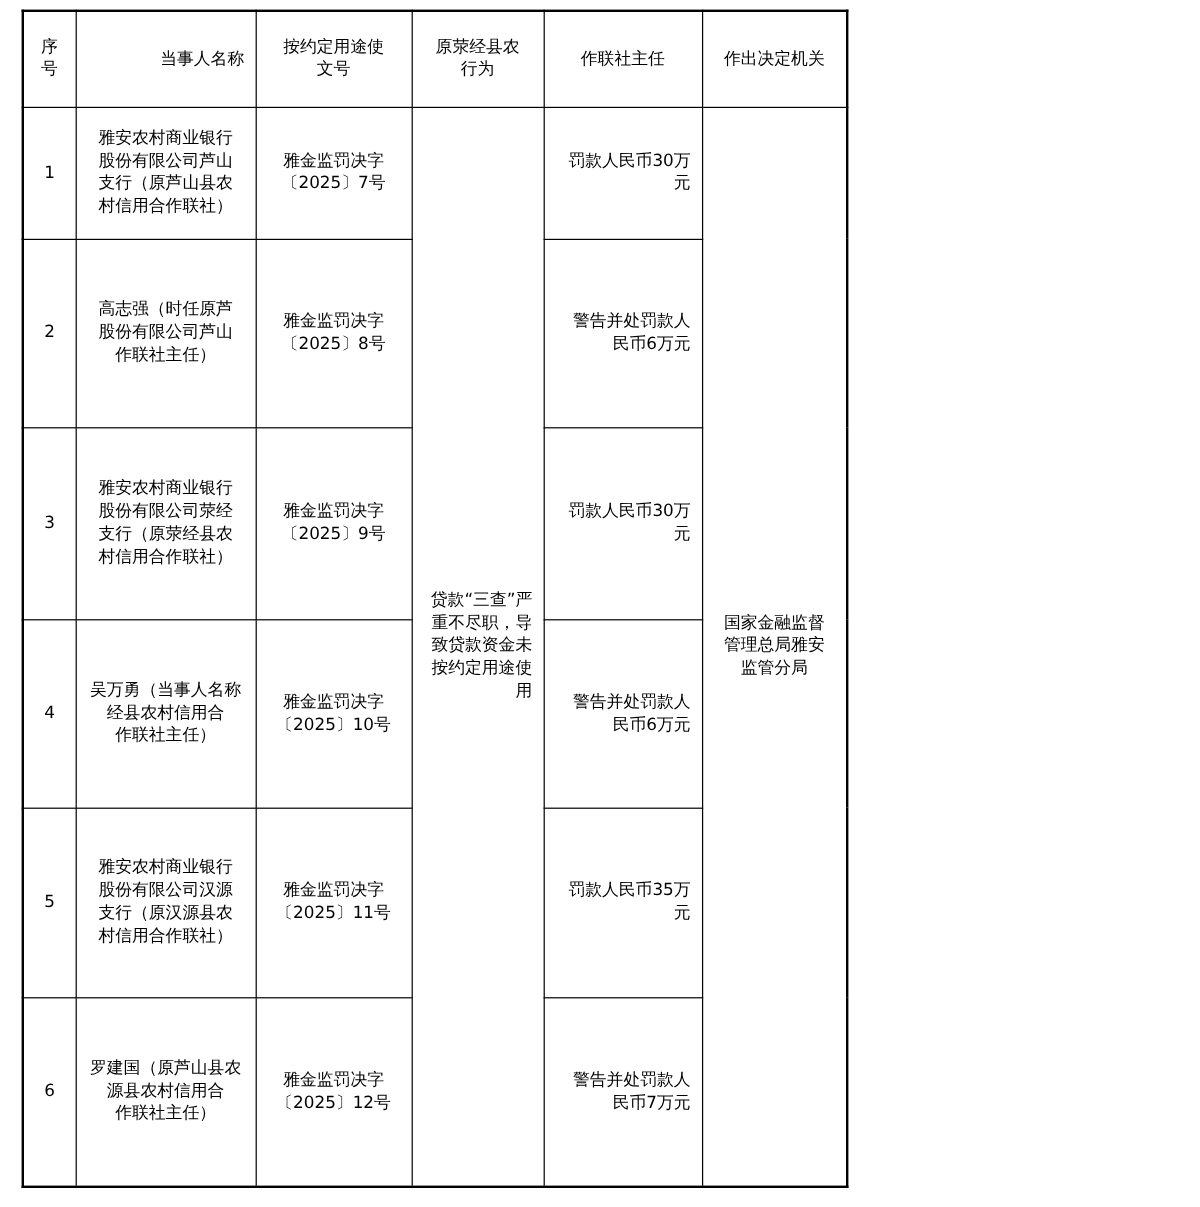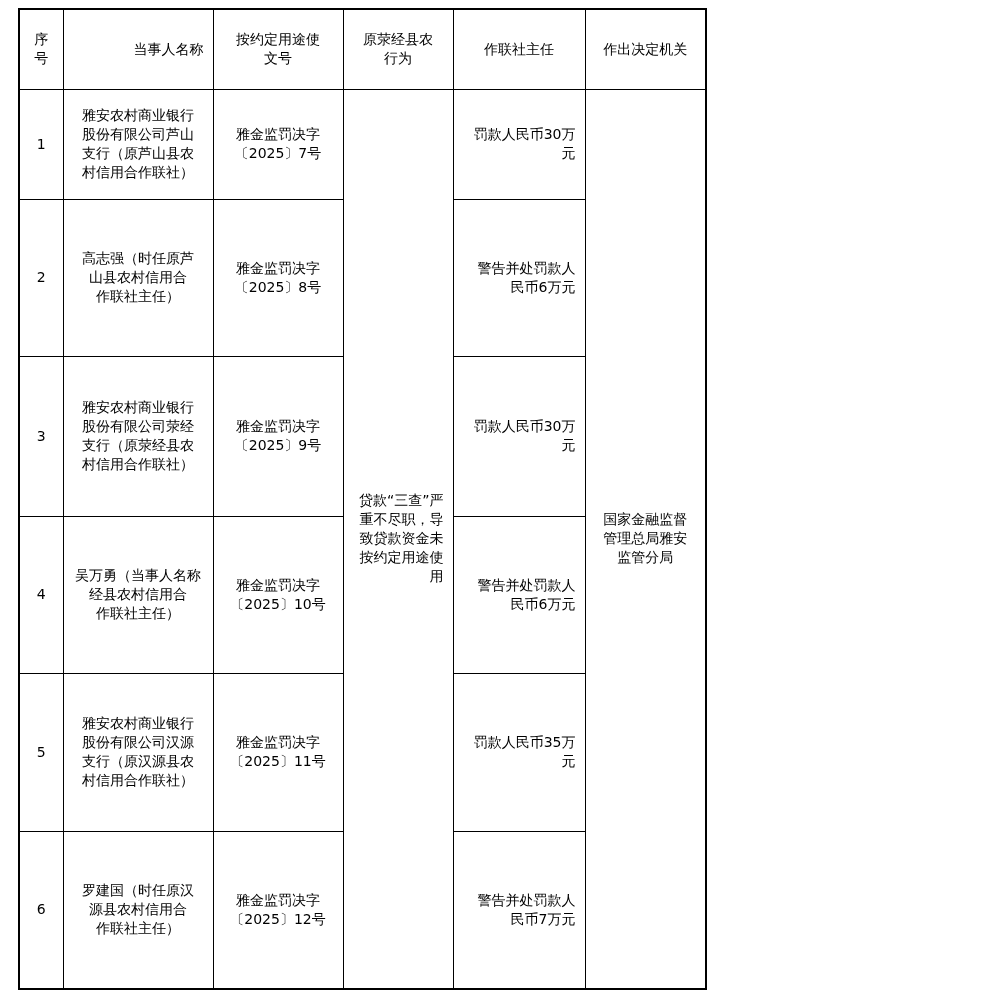--- a/index.html
+++ b/index.html
@@ -98,21 +98,21 @@
 用</td>
         <td class="al-l">罚款人民币30万
 元</td>
         <td class="al-c" rowspan="6">国家金融监督
 管理总局雅安
 监管分局</td>
       </tr>
       <tr class="row-2">
         <td class="al-c">2</td>
         <td class="al-c">高志强（时任原芦
-山县农村信用合
+股份有限公司芦山
 作联社主任）</td>
         <td class="al-c">雅金监罚决字
 〔2025〕8号</td>
         <td class="al-l">警告并处罚款人
 民币6万元</td>
       </tr>
       <tr class="row-3">
         <td class="al-c">3</td>
         <td class="al-c">雅安农村商业银行
 股份有限公司荥经
@@ -139,21 +139,21 @@
 股份有限公司汉源
 支行（原汉源县农
 村信用合作联社）</td>
         <td class="al-c">雅金监罚决字
 〔2025〕11号</td>
         <td class="al-l">罚款人民币35万
 元</td>
       </tr>
       <tr class="row-6">
         <td class="al-c">6</td>
-        <td class="al-c">罗建国（时任原汉
+        <td class="al-c">罗建国（原芦山县农
 源县农村信用合
 作联社主任）</td>
         <td class="al-c">雅金监罚决字
 〔2025〕12号</td>
         <td class="al-l">警告并处罚款人
 民币7万元</td>
       </tr>
     </tbody>
   </table>
 </div>

